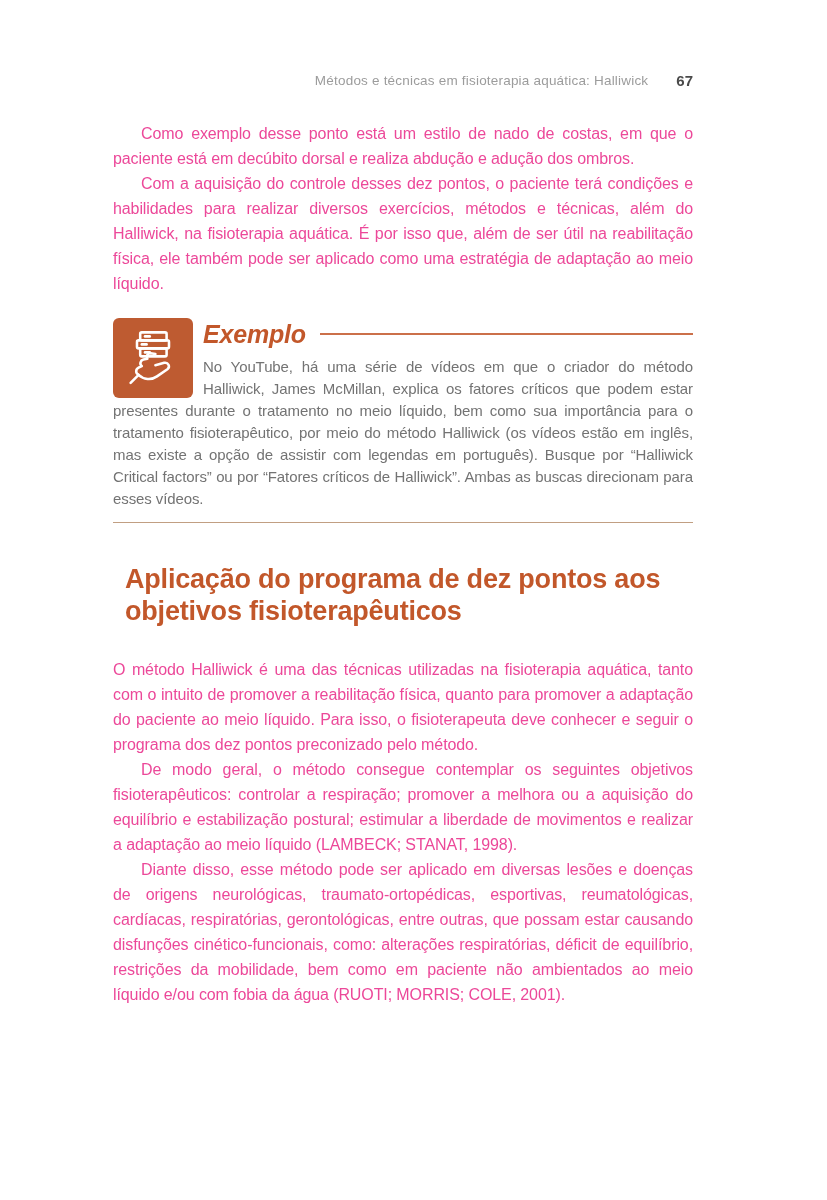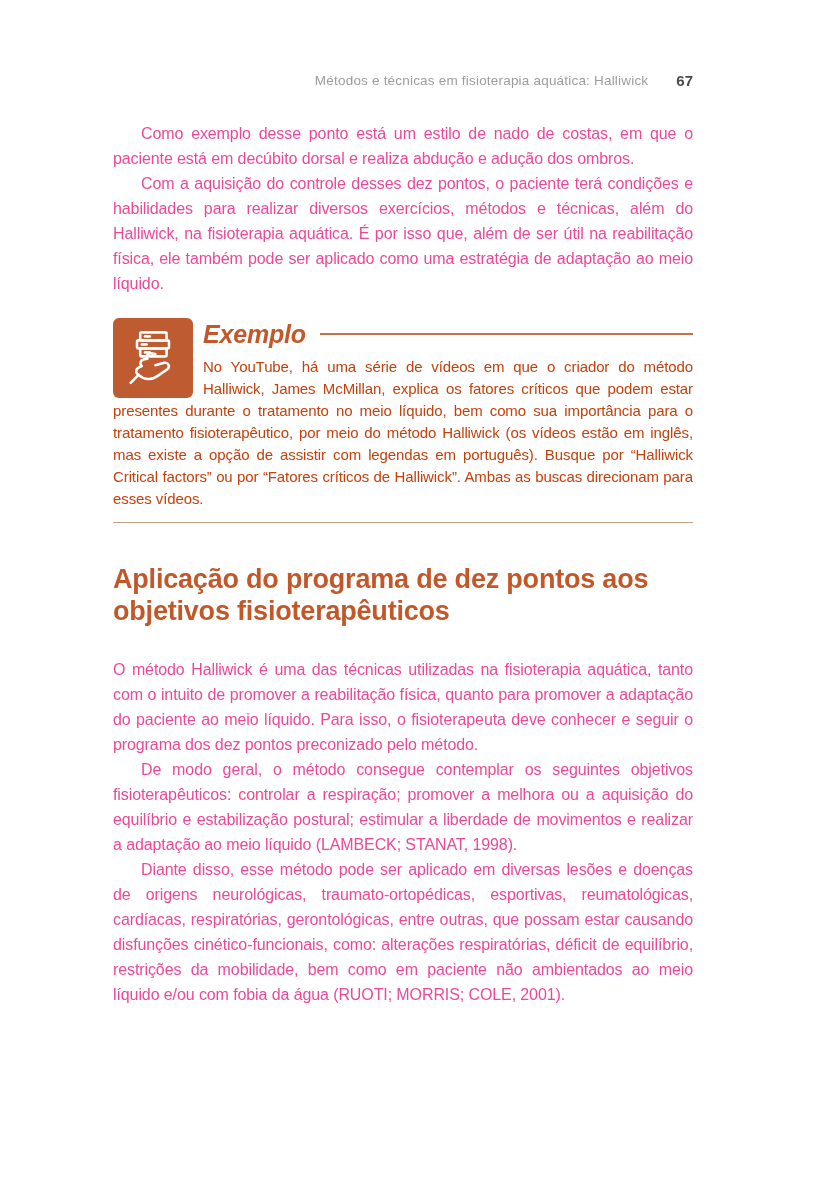--- a/index.html
+++ b/index.html
@@ -79,33 +79,33 @@
   .title-rule {
     flex: 1;
     height: 2px;
     background: #C2572A;
     opacity: 0.85;
   }
   p.example-text {
     margin: 6px 0 0 0;
     font-size: 15px;
     line-height: 22px;
-    color: #c2410c;
+    color: #737373;
     text-align: justify;
     letter-spacing: -0.1px;
   }
   .example-bottom-rule {
     border: none;
     border-top: 1px solid #C19F82;
     margin: 12px 0 0 0;
   }
 
   
   h2.section-heading {
-    margin: 40px 0 0 0;
+    margin: 40px 0 0 12px;
     font-size: 27px;
     line-height: 32px;
     font-weight: 700;
     color: #C2572A;
     letter-spacing: -0.2px;
   }
   .section-paras { margin-top: 30px; }
 </style>
 </head>
 <body>

